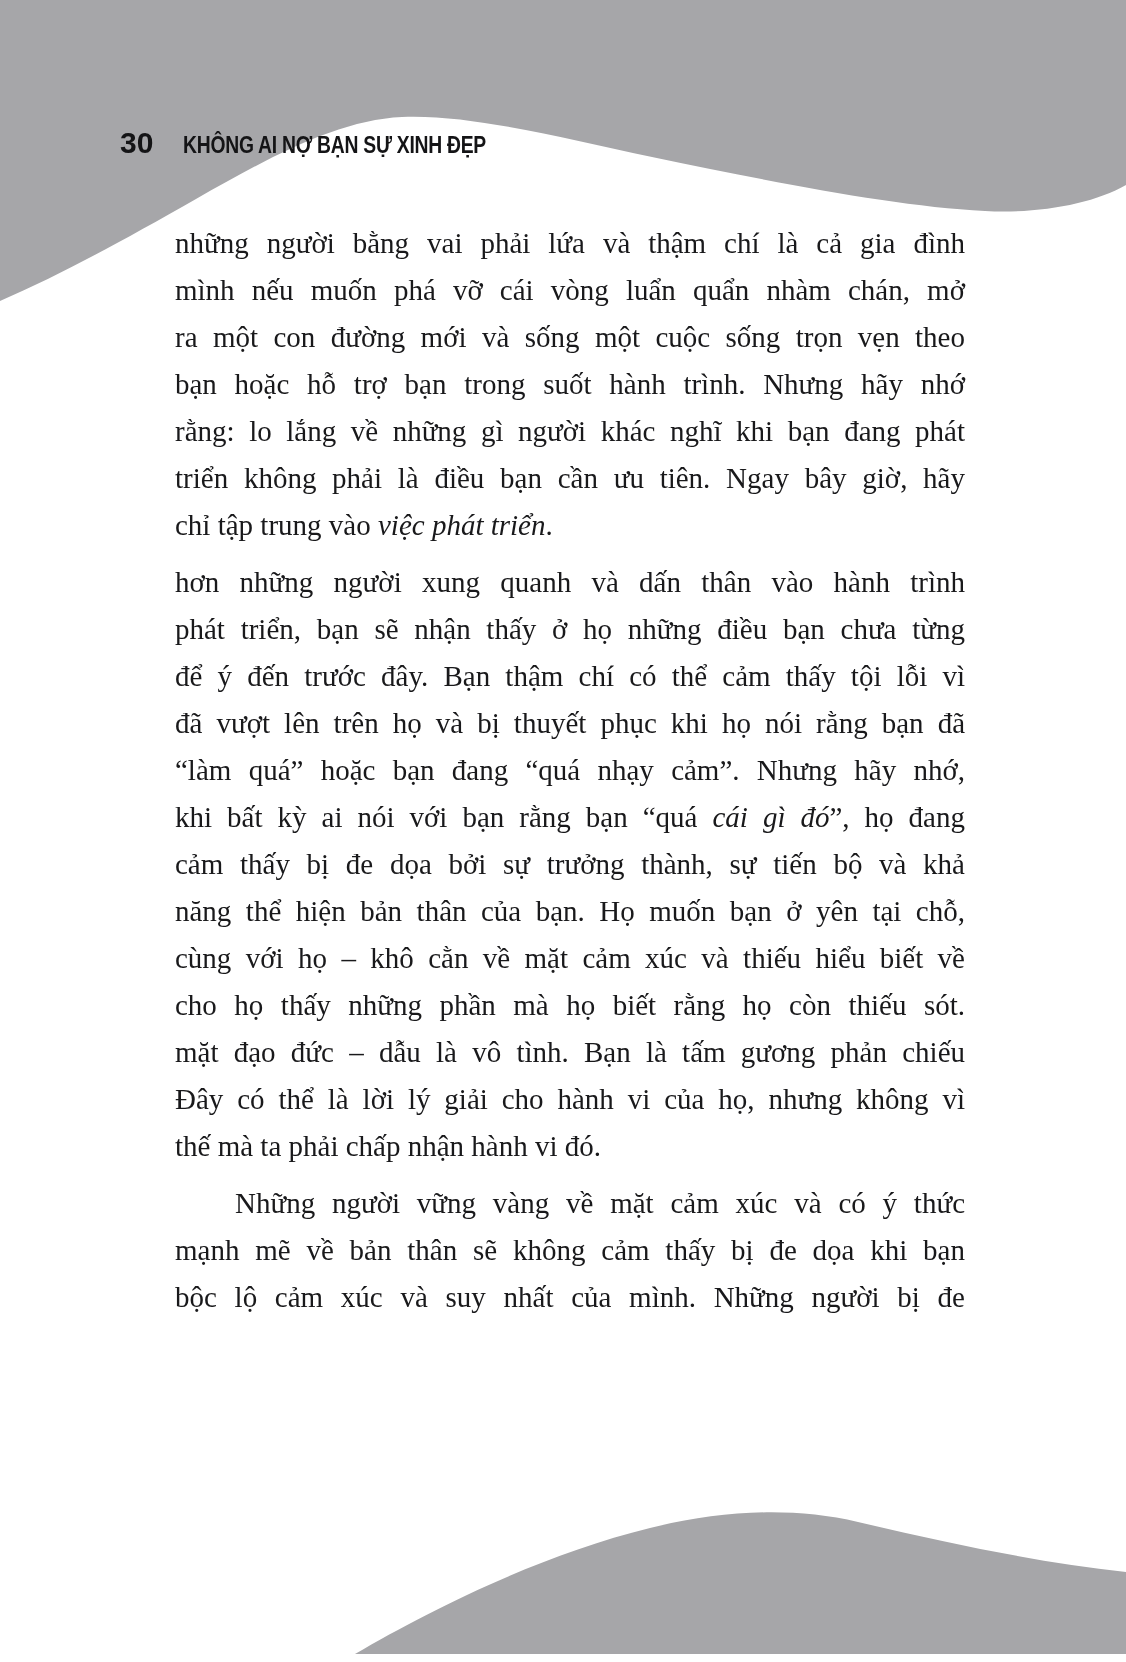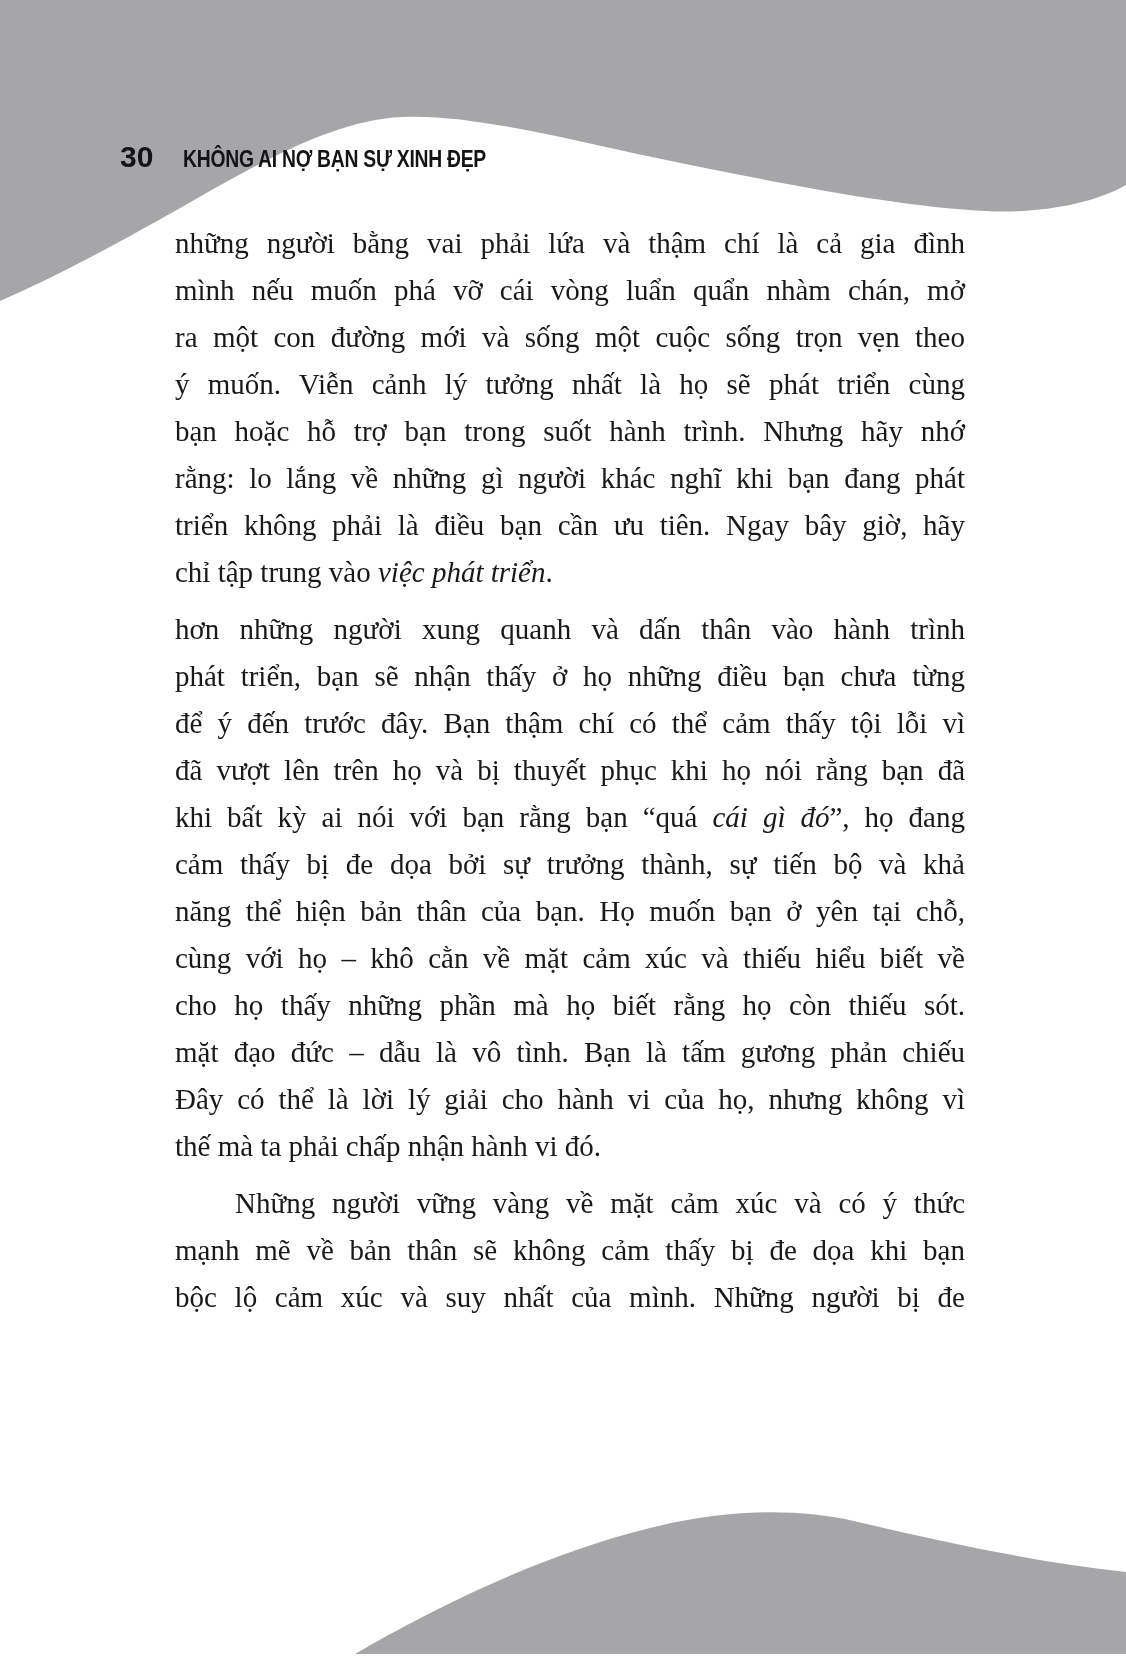--- a/index.html
+++ b/index.html
@@ -11,21 +11,21 @@
     overflow: hidden;
     font-family: "Liberation Serif", serif;
   }
   .deco { position: absolute; left: 0; pointer-events: none; }
   .deco-top { top: 0; width: 1126px; height: 310px; }
   .deco-bottom { top: 1502px; width: 1126px; height: 160px; }
 
   .header {
     position: absolute;
     left: 120px;
-    top: 140px;
+    top: 126px;
     display: flex;
     align-items: baseline;
     white-space: nowrap;
     color: #141416;
   }
   .page-number {
     font-family: "Liberation Sans", sans-serif;
     font-weight: 700;
     font-size: 30px;
     letter-spacing: 0px;
@@ -74,31 +74,31 @@
   <div class="header">
     <span class="page-number">30</span>
     <span class="book-title">KHÔNG AI NỢ BẠN SỰ XINH ĐẸP</span>
   </div>
 
   <div class="body-text" style="color: rgb(25, 25, 27);">
       <div class="para">
         <div class="line just"><span>những người bằng vai phải lứa và thậm chí là cả gia đình</span></div>
         <div class="line just"><span>mình nếu muốn phá vỡ cái vòng luẩn quẩn nhàm chán, mở</span></div>
         <div class="line just"><span>ra một con đường mới và sống một cuộc sống trọn vẹn theo</span></div>
-        <div class="line just"><span>ý muốn. Viễn cảnh lý tưởng nhất là họ sẽ phát triển cùng</span></div>
         <div class="line just"><span>bạn hoặc hỗ trợ bạn trong suốt hành trình. Nhưng hãy nhớ</span></div>
         <div class="line just"><span>rằng: lo lắng về những gì người khác nghĩ khi bạn đang phát</span></div>
         <div class="line just"><span>triển không phải là điều bạn cần ưu tiên. Ngay bây giờ, hãy</span></div>
         <div class="line"><span>chỉ tập trung vào </span><span class="it">việc phát triển</span><span>.</span></div>
       </div>
       <div class="para">
         <div class="line just"><span>hơn những người xung quanh và dấn thân vào hành trình</span></div>
         <div class="line just"><span>phát triển, bạn sẽ nhận thấy ở họ những điều bạn chưa từng</span></div>
         <div class="line just"><span>để ý đến trước đây. Bạn thậm chí có thể cảm thấy tội lỗi vì</span></div>
         <div class="line just"><span>đã vượt lên trên họ và bị thuyết phục khi họ nói rằng bạn đã</span></div>
+        <div class="line just"><span>“làm quá” hoặc bạn đang “quá nhạy cảm”. Nhưng hãy nhớ,</span></div>
         <div class="line just"><span>khi bất kỳ ai nói với bạn rằng bạn “quá </span><span class="it">cái gì đó</span><span>”, họ đang</span></div>
         <div class="line just"><span>cảm thấy bị đe dọa bởi sự trưởng thành, sự tiến bộ và khả</span></div>
         <div class="line just"><span>năng thể hiện bản thân của bạn. Họ muốn bạn ở yên tại chỗ,</span></div>
         <div class="line just"><span>cùng với họ – khô cằn về mặt cảm xúc và thiếu hiểu biết về</span></div>
         <div class="line just"><span>cho họ thấy những phần mà họ biết rằng họ còn thiếu sót.</span></div>
         <div class="line just"><span>mặt đạo đức – dẫu là vô tình. Bạn là tấm gương phản chiếu</span></div>
         <div class="line just"><span>Đây có thể là lời lý giải cho hành vi của họ, nhưng không vì</span></div>
         <div class="line"><span>thế mà ta phải chấp nhận hành vi đó.</span></div>
       </div>
       <div class="para">

